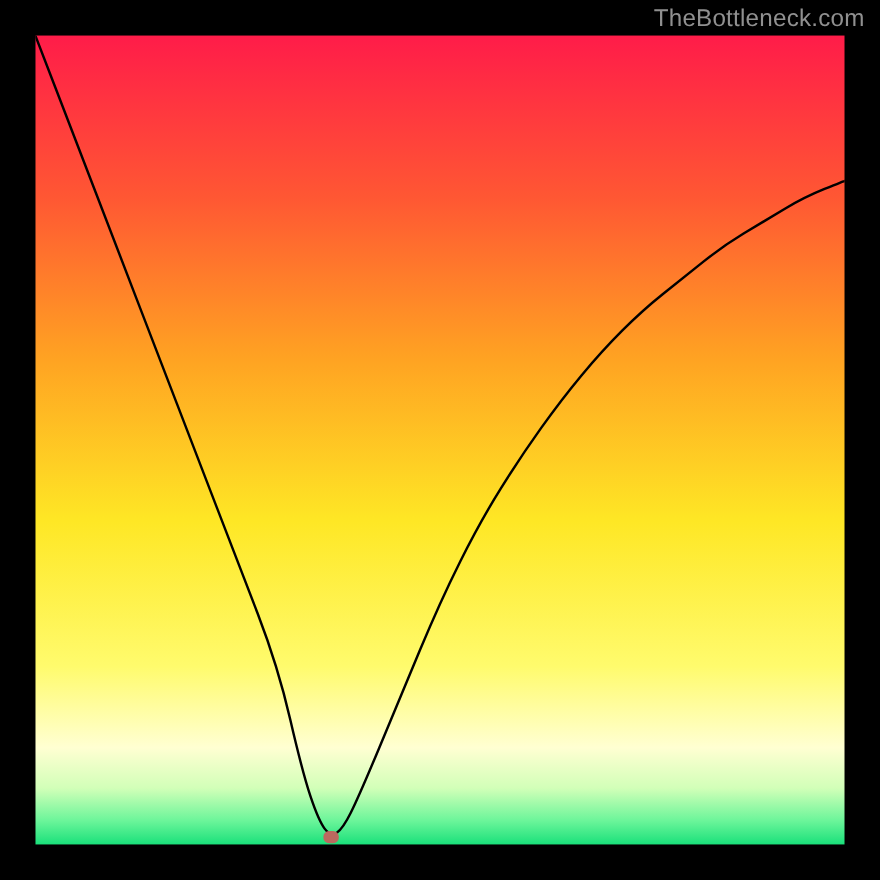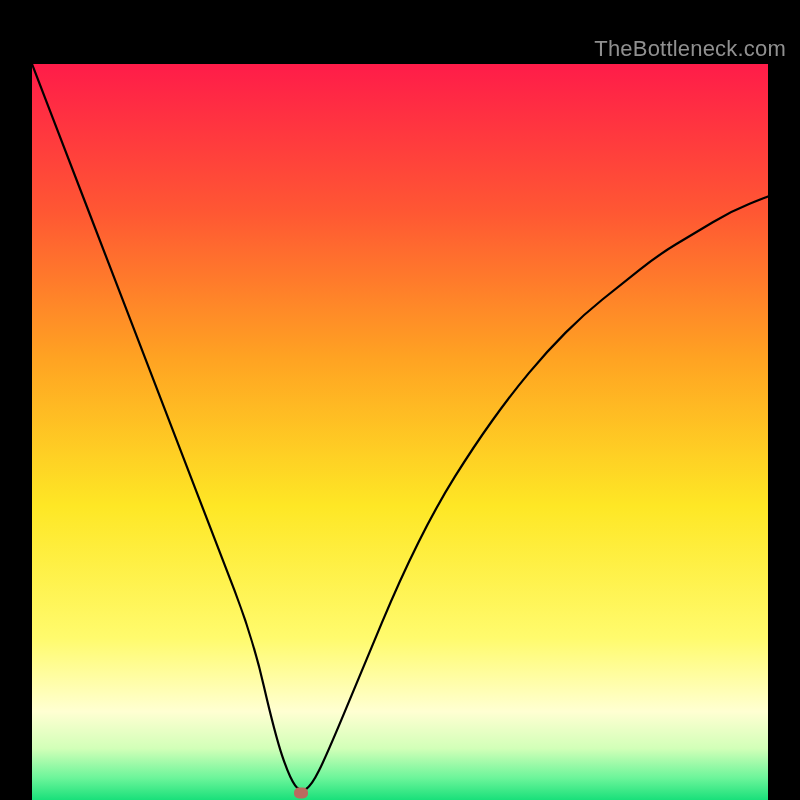--- a/index.html
+++ b/index.html
@@ -9,21 +9,20 @@
     height: 800px;
     background: #000;
     font-family: Arial, Helvetica, sans-serif;
     overflow: hidden;
   }
   .frame {
     position: relative;
     width: 800px;
     height: 640px;
     background: #000;
-    margin-top: 32px;
   }
   .watermark {
     position: absolute;
     top: 4px;
     right: 14px;
     color: #909090;
     font-size: 22px;
     font-weight: 500;
     letter-spacing: 0.2px;
     z-index: 30;

